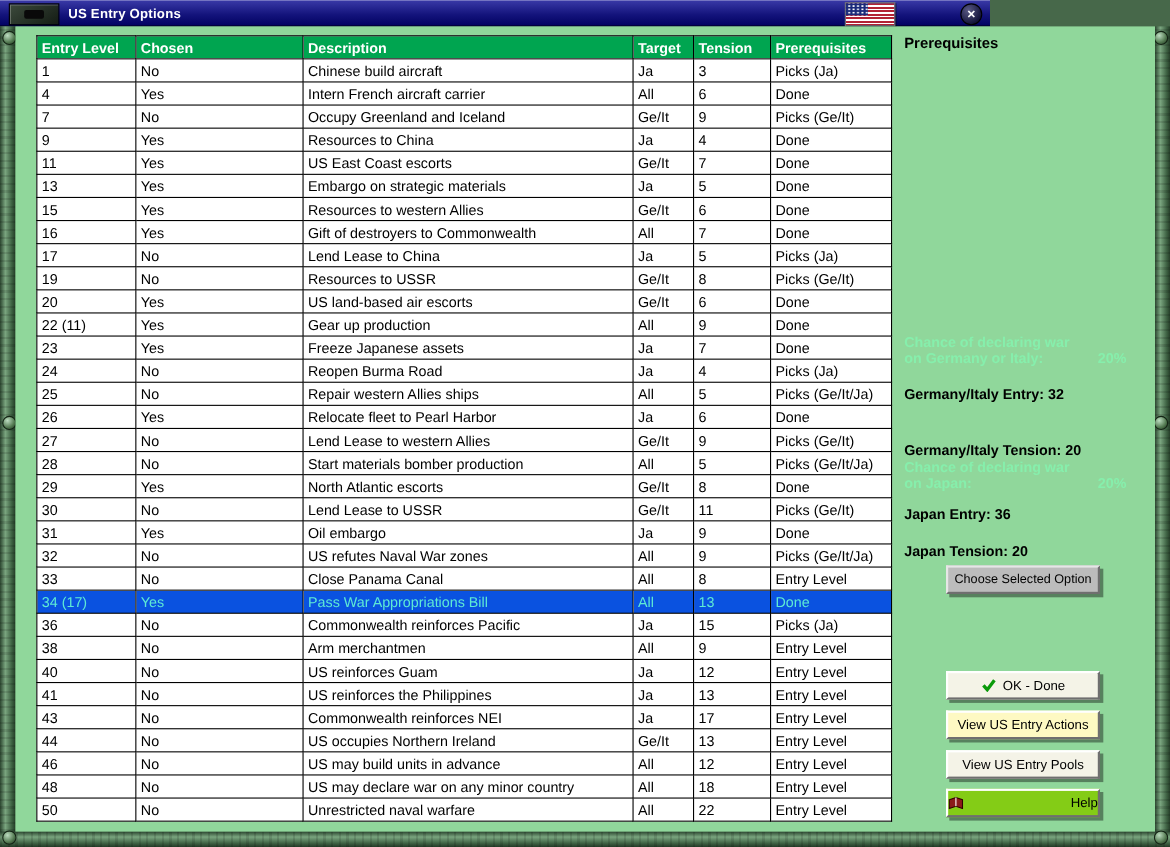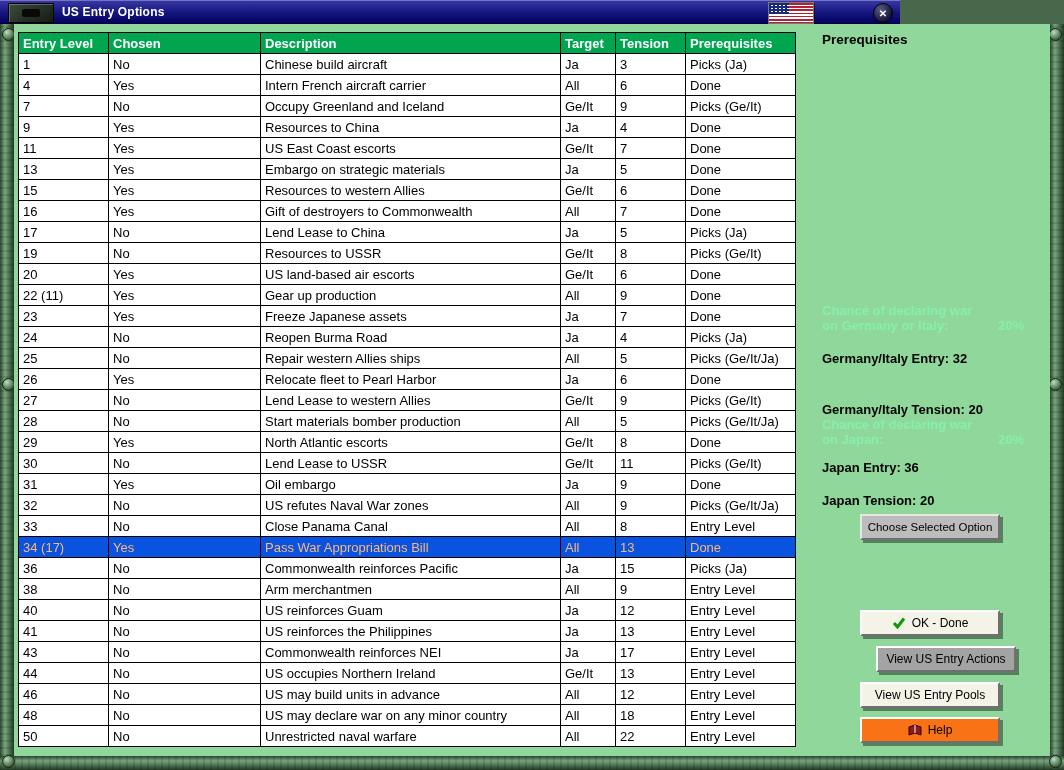--- a/index.html
+++ b/index.html
@@ -61,37 +61,37 @@
     background:radial-gradient(circle at 35% 30%,#bcdcc0,#51774f 60%,#1f3320);
     border:1px solid #142415;
   }
   
   .content{
     position:absolute;left:14px;right:14px;top:24px;bottom:14px;
     background:#90d79b;
   }
   
   table.entry{
-    position:absolute;left:18px;top:32px;width:777px;
+    position:absolute;left:33px;top:32px;width:777px;
     border-collapse:collapse;table-layout:fixed;
     background:#fff;
   }
   table.entry th{
     background:var(--header-green,#00a550);color:#fff;
     font-size:13px;font-weight:bold;text-align:left;
     height:20px;padding:0 0 0 4px;border:1px solid #000;
     white-space:nowrap;overflow:hidden;
   }
   table.entry td{
     font-size:13px;color:#000;height:20px;padding:0 0 0 4px;
     border:1px solid #000;white-space:nowrap;overflow:hidden;
     background:#fff;cursor:default;
   }
   table.entry tr.selected td{
-    background:var(--selected-blue,#0a52e0);color:#fdba74;
+    background:var(--selected-blue,#0a52e0);color:#5eead4;
   }
   
   .panel-title{
     position:absolute;left:822px;top:32px;font-size:13.5px;font-weight:bold;color:#000;
   }
   .chance-block{position:absolute;left:822px;width:202px;font-size:13px;font-weight:bold;color:#86efac;line-height:15px;}
   .g-block{top:303px;}
   .j-block{top:417px;}
   .chance-line2{display:flex;justify-content:space-between;}
   .stat{position:absolute;left:822px;font-size:13px;font-weight:bold;color:#000;}
@@ -103,23 +103,23 @@
     display:flex;align-items:center;justify-content:center;gap:6px;
     font-family:"Liberation Sans",sans-serif;font-size:12px;color:#000;
     border-top:2px solid #ffffff;border-left:2px solid #ffffff;
     border-bottom:2px solid #6f6f6f;border-right:2px solid #6f6f6f;
     box-shadow:3px 3px 0 rgba(40,58,44,.55);
     cursor:pointer;box-sizing:border-box;white-space:nowrap;
   }
   .choose{top:514px;background:#bcbcbc;font-size:11.5px;
     border-top-color:#e6e6e6;border-left-color:#e6e6e6;}
   .okbtn{top:610px;background:#f4f3e7;}
-  .actionsbtn{top:646px;background:#a3a3a3;margin-left:16px;}
+  .actionsbtn{top:646px;background:#fef9c3;}
   .poolsbtn{top:682px;background:#f4f3e7;}
-  .helpbtn{top:717px;background:#f97316;}
+  .helpbtn{top:717px;background:#84cc16;justify-content:space-between;}
   .icon{display:inline-flex;align-items:center;}
 </style>
 </head>
 <body>
 
 <div class="titlebar">
   <div class="app-icon">
       <span></span>
     </div>
   <div class="title-text">US Entry Options</div>

